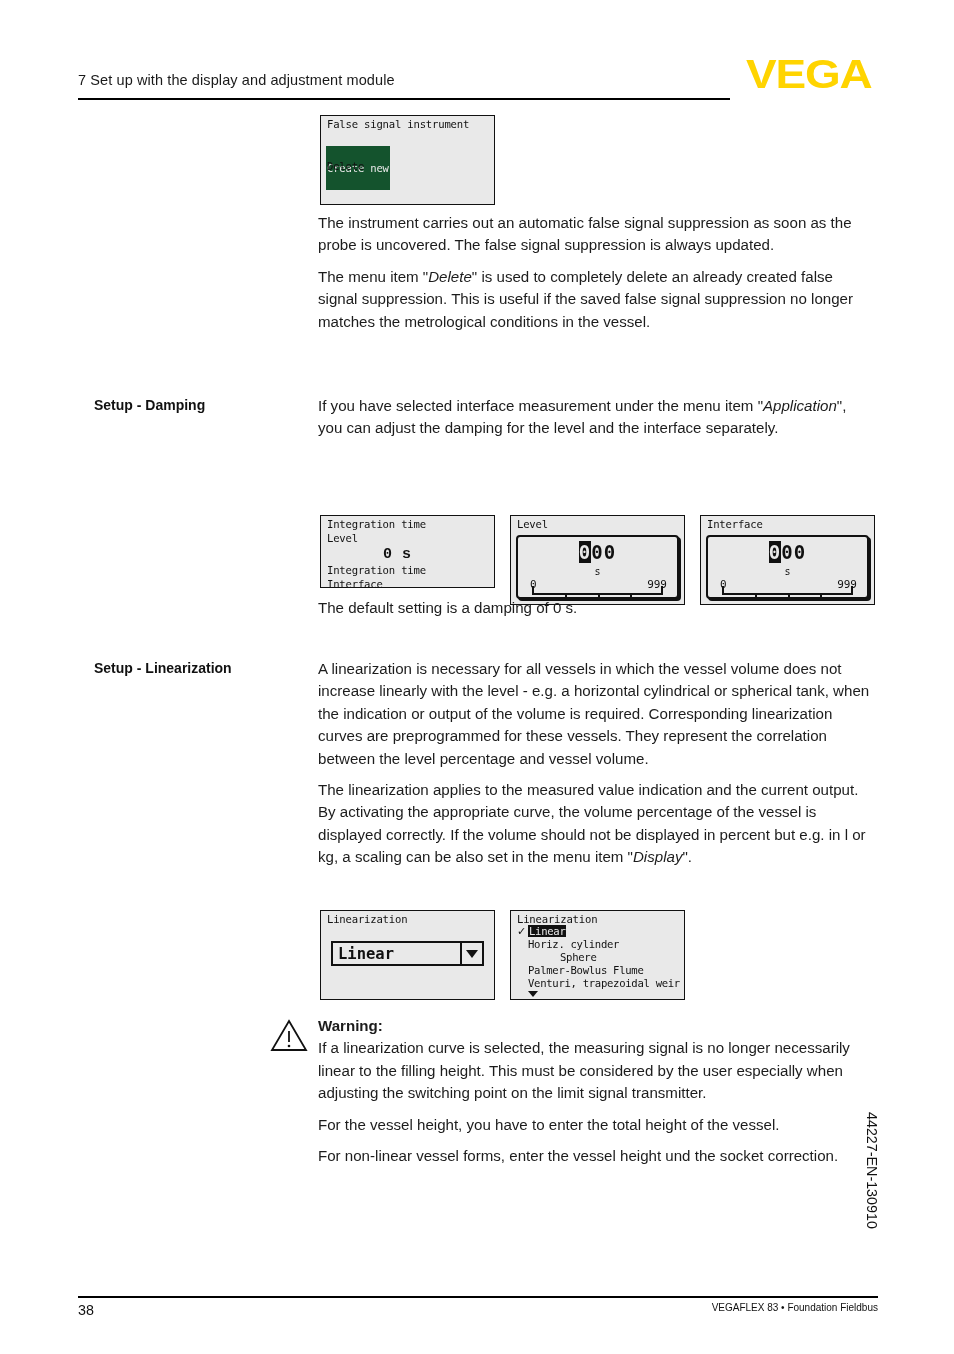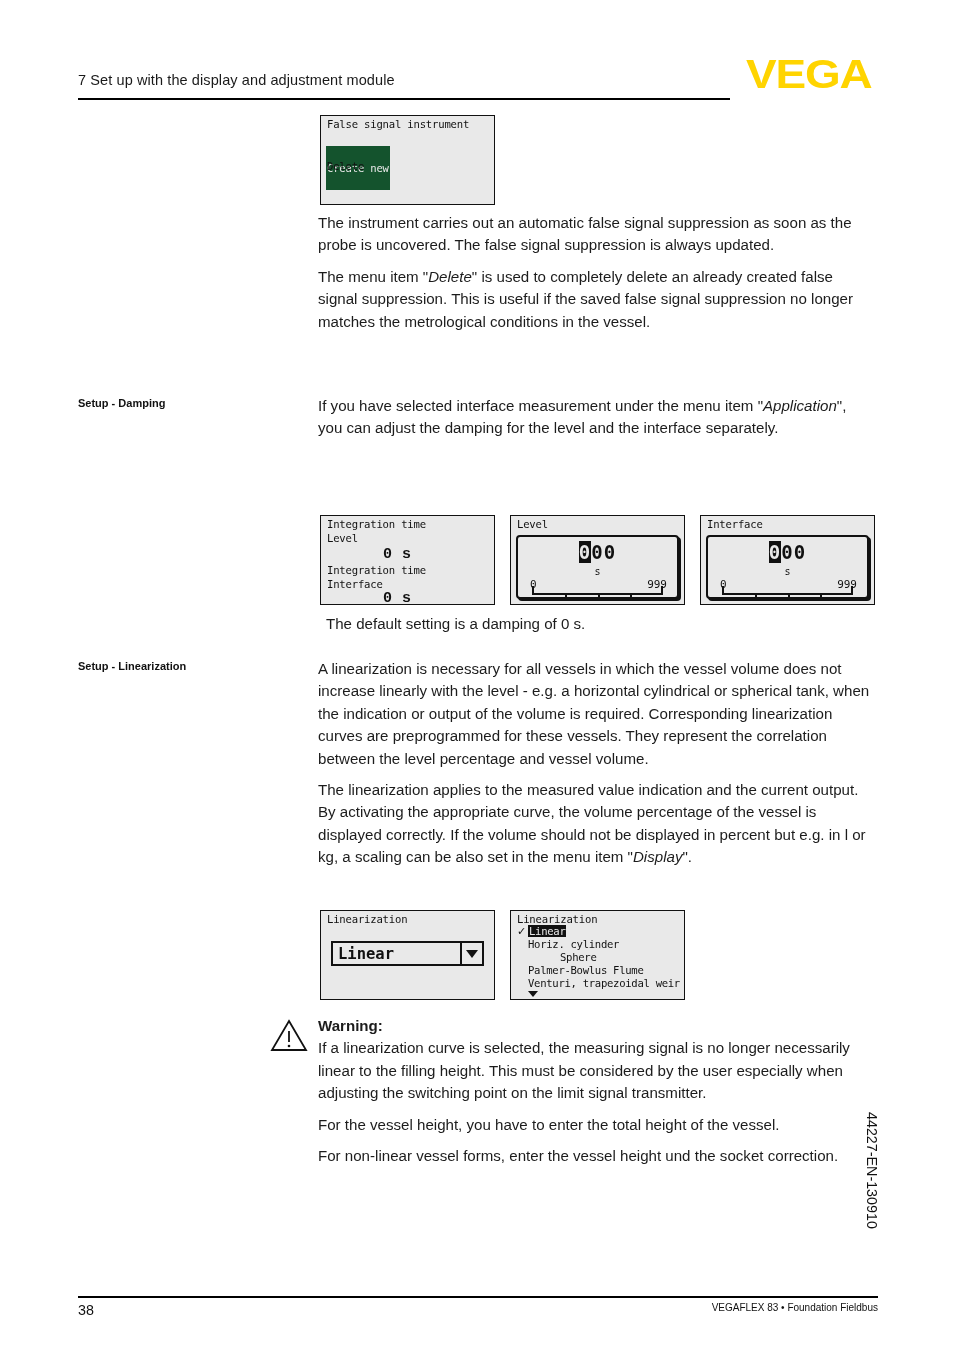--- a/index.html
+++ b/index.html
@@ -55,22 +55,22 @@
     color: #FFD400;
     font-family: "Liberation Sans", sans-serif;
     line-height: 1;
     transform: scaleX(1.12);
     transform-origin: left top;
   }
 
   
   .lbl-col {
     position: absolute;
-    left: 78px;
-    font-size: 11px;
+    left: 94px;
+    font-size: 14px;
     font-weight: 700;
     color: #111;
     white-space: nowrap;
   }
   .body-col {
     position: absolute;
     left: 318px;
     width: 556px;
     font-size: 15.1px;
     line-height: 22.4px;
@@ -331,21 +331,21 @@
   <div class="body-col" style="top:212px;">
     <p>The instrument carries out an automatic false signal suppression as soon as the probe is uncovered. The false signal suppression is always updated.</p>
     <p><span>The menu item "</span><i>Delete</i><span>" is used to completely delete an already created false signal suppression. This is useful if the saved false signal suppression no longer matches the metrological conditions in the vessel.</span></p>
   </div>
 
   <div class="lbl-col" style="top:397px;">Setup - Damping</div>
   <div class="body-col" style="top:395px;">
     <p><span>If you have selected interface measurement under the menu item "</span><i>Application</i><span>", you can adjust the damping for the level and the interface separately.</span></p>
   </div>
 
-  <div class="disp" style="left:320px; top:515px; width:175px; height:90px;">
+  <div class="disp" style="left:320px; top:515px; width:175px; height:73px;">
     <div class="disp-line" style="top:2px;">Integration time</div>
     <div class="disp-line" style="top:16px;">Level</div>
     <div class="disp-big" style="left:62px; top:30px;">0 s</div>
     <div class="disp-line" style="top:48px;">Integration time</div>
     <div class="disp-line" style="top:62px;">Interface</div>
     <div class="disp-big" style="left:62px; top:74px;">0 s</div>
   </div>
 
   <div class="disp" style="left:510px; top:515px; width:175px; height:90px;">
     <div class="disp-title">Level</div>
@@ -374,21 +374,21 @@
       <div class="scale-axis">
         <div class="tick end" style="left:0;"></div>
         <div class="tick" style="left:25%;"></div>
         <div class="tick" style="left:50%;"></div>
         <div class="tick" style="left:75%;"></div>
         <div class="tick end" style="right:0;"></div>
       </div>
     </div>
   </div>
 
-  <div class="body-col" style="top:613px;margin-left:8px;">
+  <div class="body-col" style="top:597px;">
     <p>The default setting is a damping of 0 s.</p>
   </div>
 
   <div class="lbl-col" style="top:660px;">Setup - Linearization</div>
   <div class="body-col" style="top:658px;">
     <p>A linearization is necessary for all vessels in which the vessel volume does not increase linearly with the level - e.g. a horizontal cylindrical or spherical tank, when the indication or output of the volume is required. Corresponding linearization curves are preprogrammed for these vessels. They represent the correlation between the level percentage and vessel volume.</p>
     <p><span>The linearization applies to the measured value indication and the current output. By activating the appropriate curve, the volume percentage of the vessel is displayed correctly. If the volume should not be displayed in percent but e.g. in l or kg, a scaling can be also set in the menu item "</span><i>Display</i><span>".</span></p>
   </div>
 
   <div class="disp" style="left:320px; top:910px; width:175px; height:90px;">

